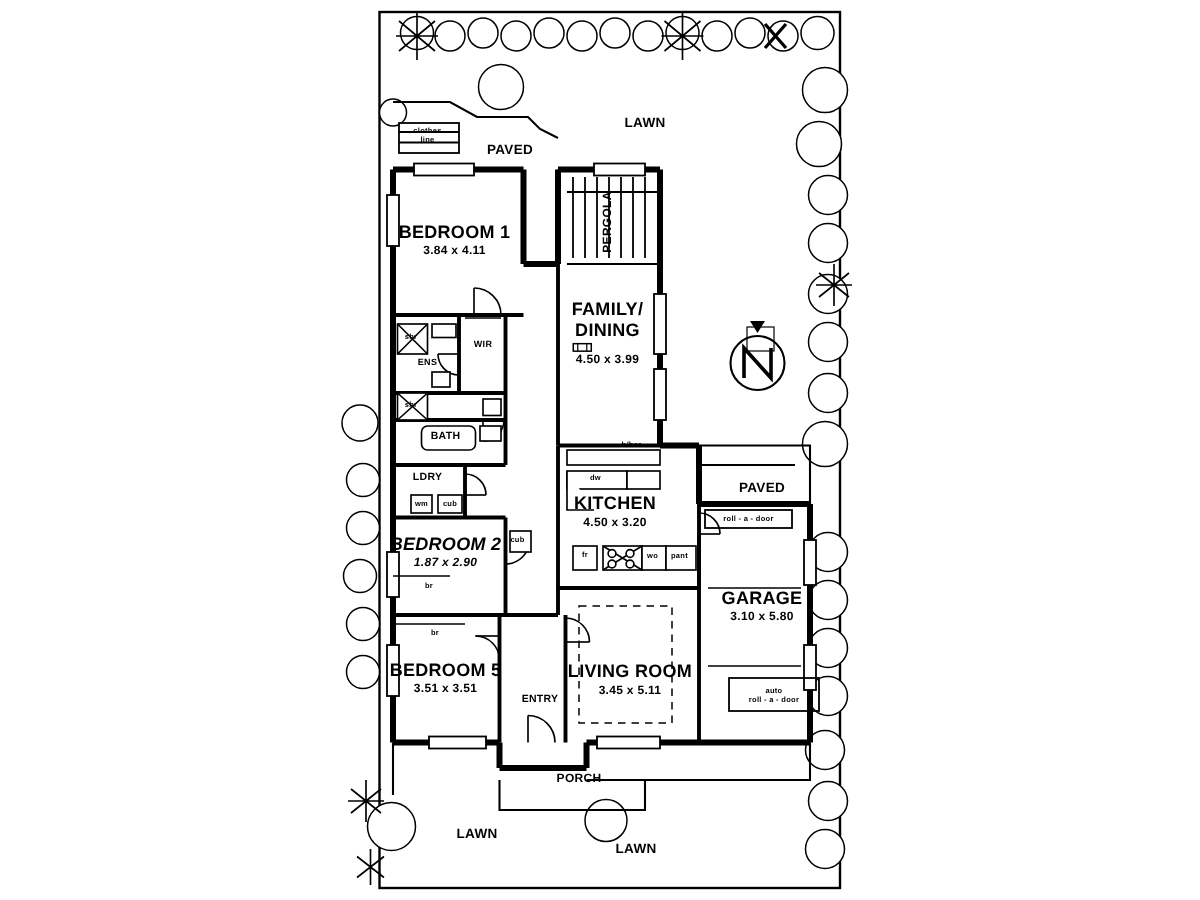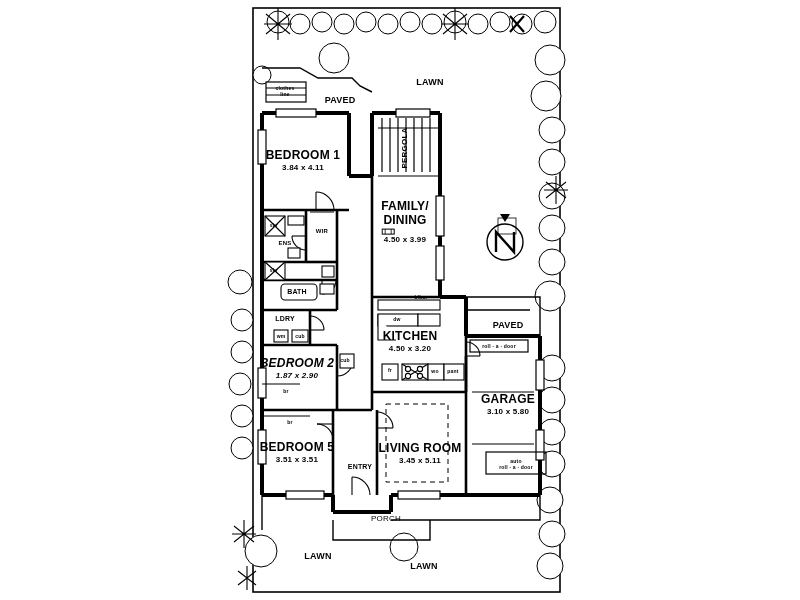--- a/index.html
+++ b/index.html
@@ -330,21 +330,21 @@
       <rect x="486" y="452" width="60" height="22"></rect>
     </g>
   </svg>
 
   <div class="lbl outdoor ctr" style="left:430px; top:82px;">LAWN</div>
   <div class="lbl outdoor ctr" style="left:340px; top:100px;">PAVED</div>
   <div class="lbl ctr vert" style="left:405px; top:148px; font-size:8px; font-weight:bold;">PERGOLA</div>
   <div class="lbl outdoor ctr" style="left:508px; top:325px;">PAVED</div>
   <div class="lbl outdoor ctr" style="left:318px; top:556px;">LAWN</div>
   <div class="lbl outdoor ctr" style="left:424px; top:566px;">LAWN</div>
-  <div class="lbl ctr" style="left:362px; top:519px; font-size:8px; font-weight:normal;padding-left:48px;">PORCH</div>
+  <div class="lbl ctr" style="left:362px; top:519px; font-size:8px; font-weight:bold;padding-left:48px;">PORCH</div>
 
   <div class="lbl ctr" style="left:303px; top:160px;">
     <div class="room-name">BEDROOM 1</div>
     <div class="room-dim">3.84 x 4.11</div>
   </div>
 
   <div class="lbl ctr" style="left:297px; top:368px;font-style:italic;">
     <div class="room-name">BEDROOM 2</div>
     <div class="room-dim">1.87 x 2.90</div>
   </div>

